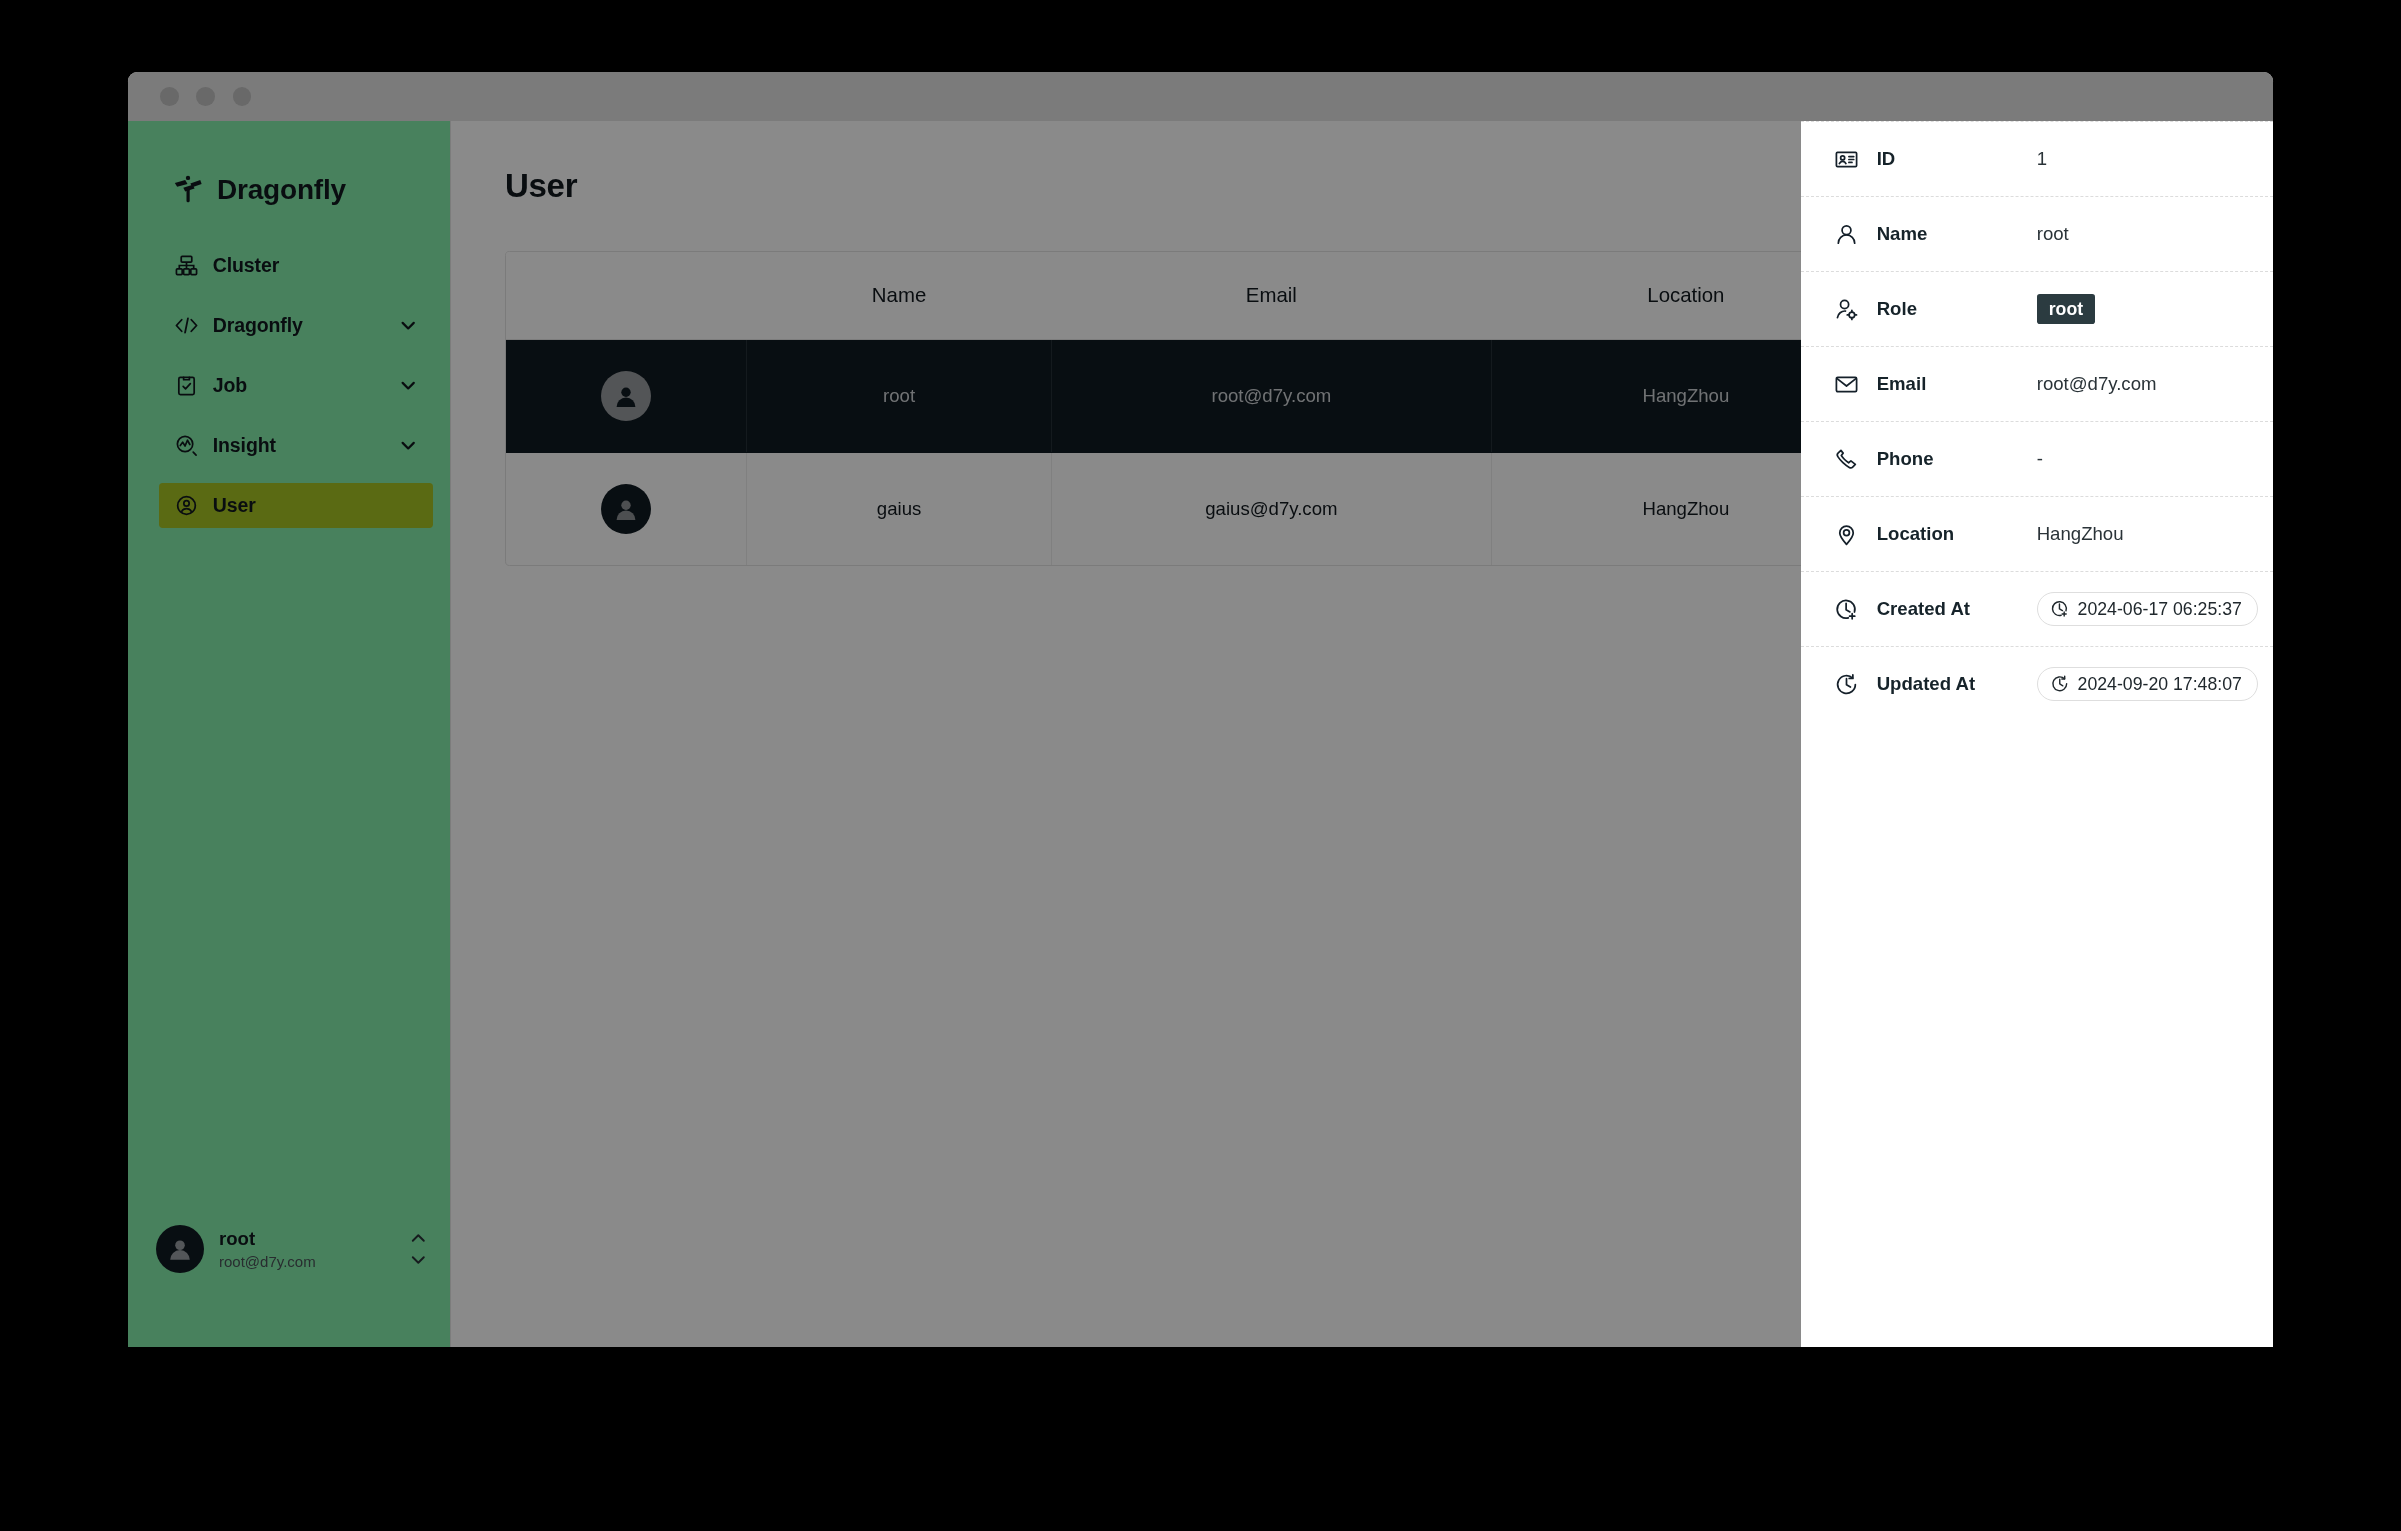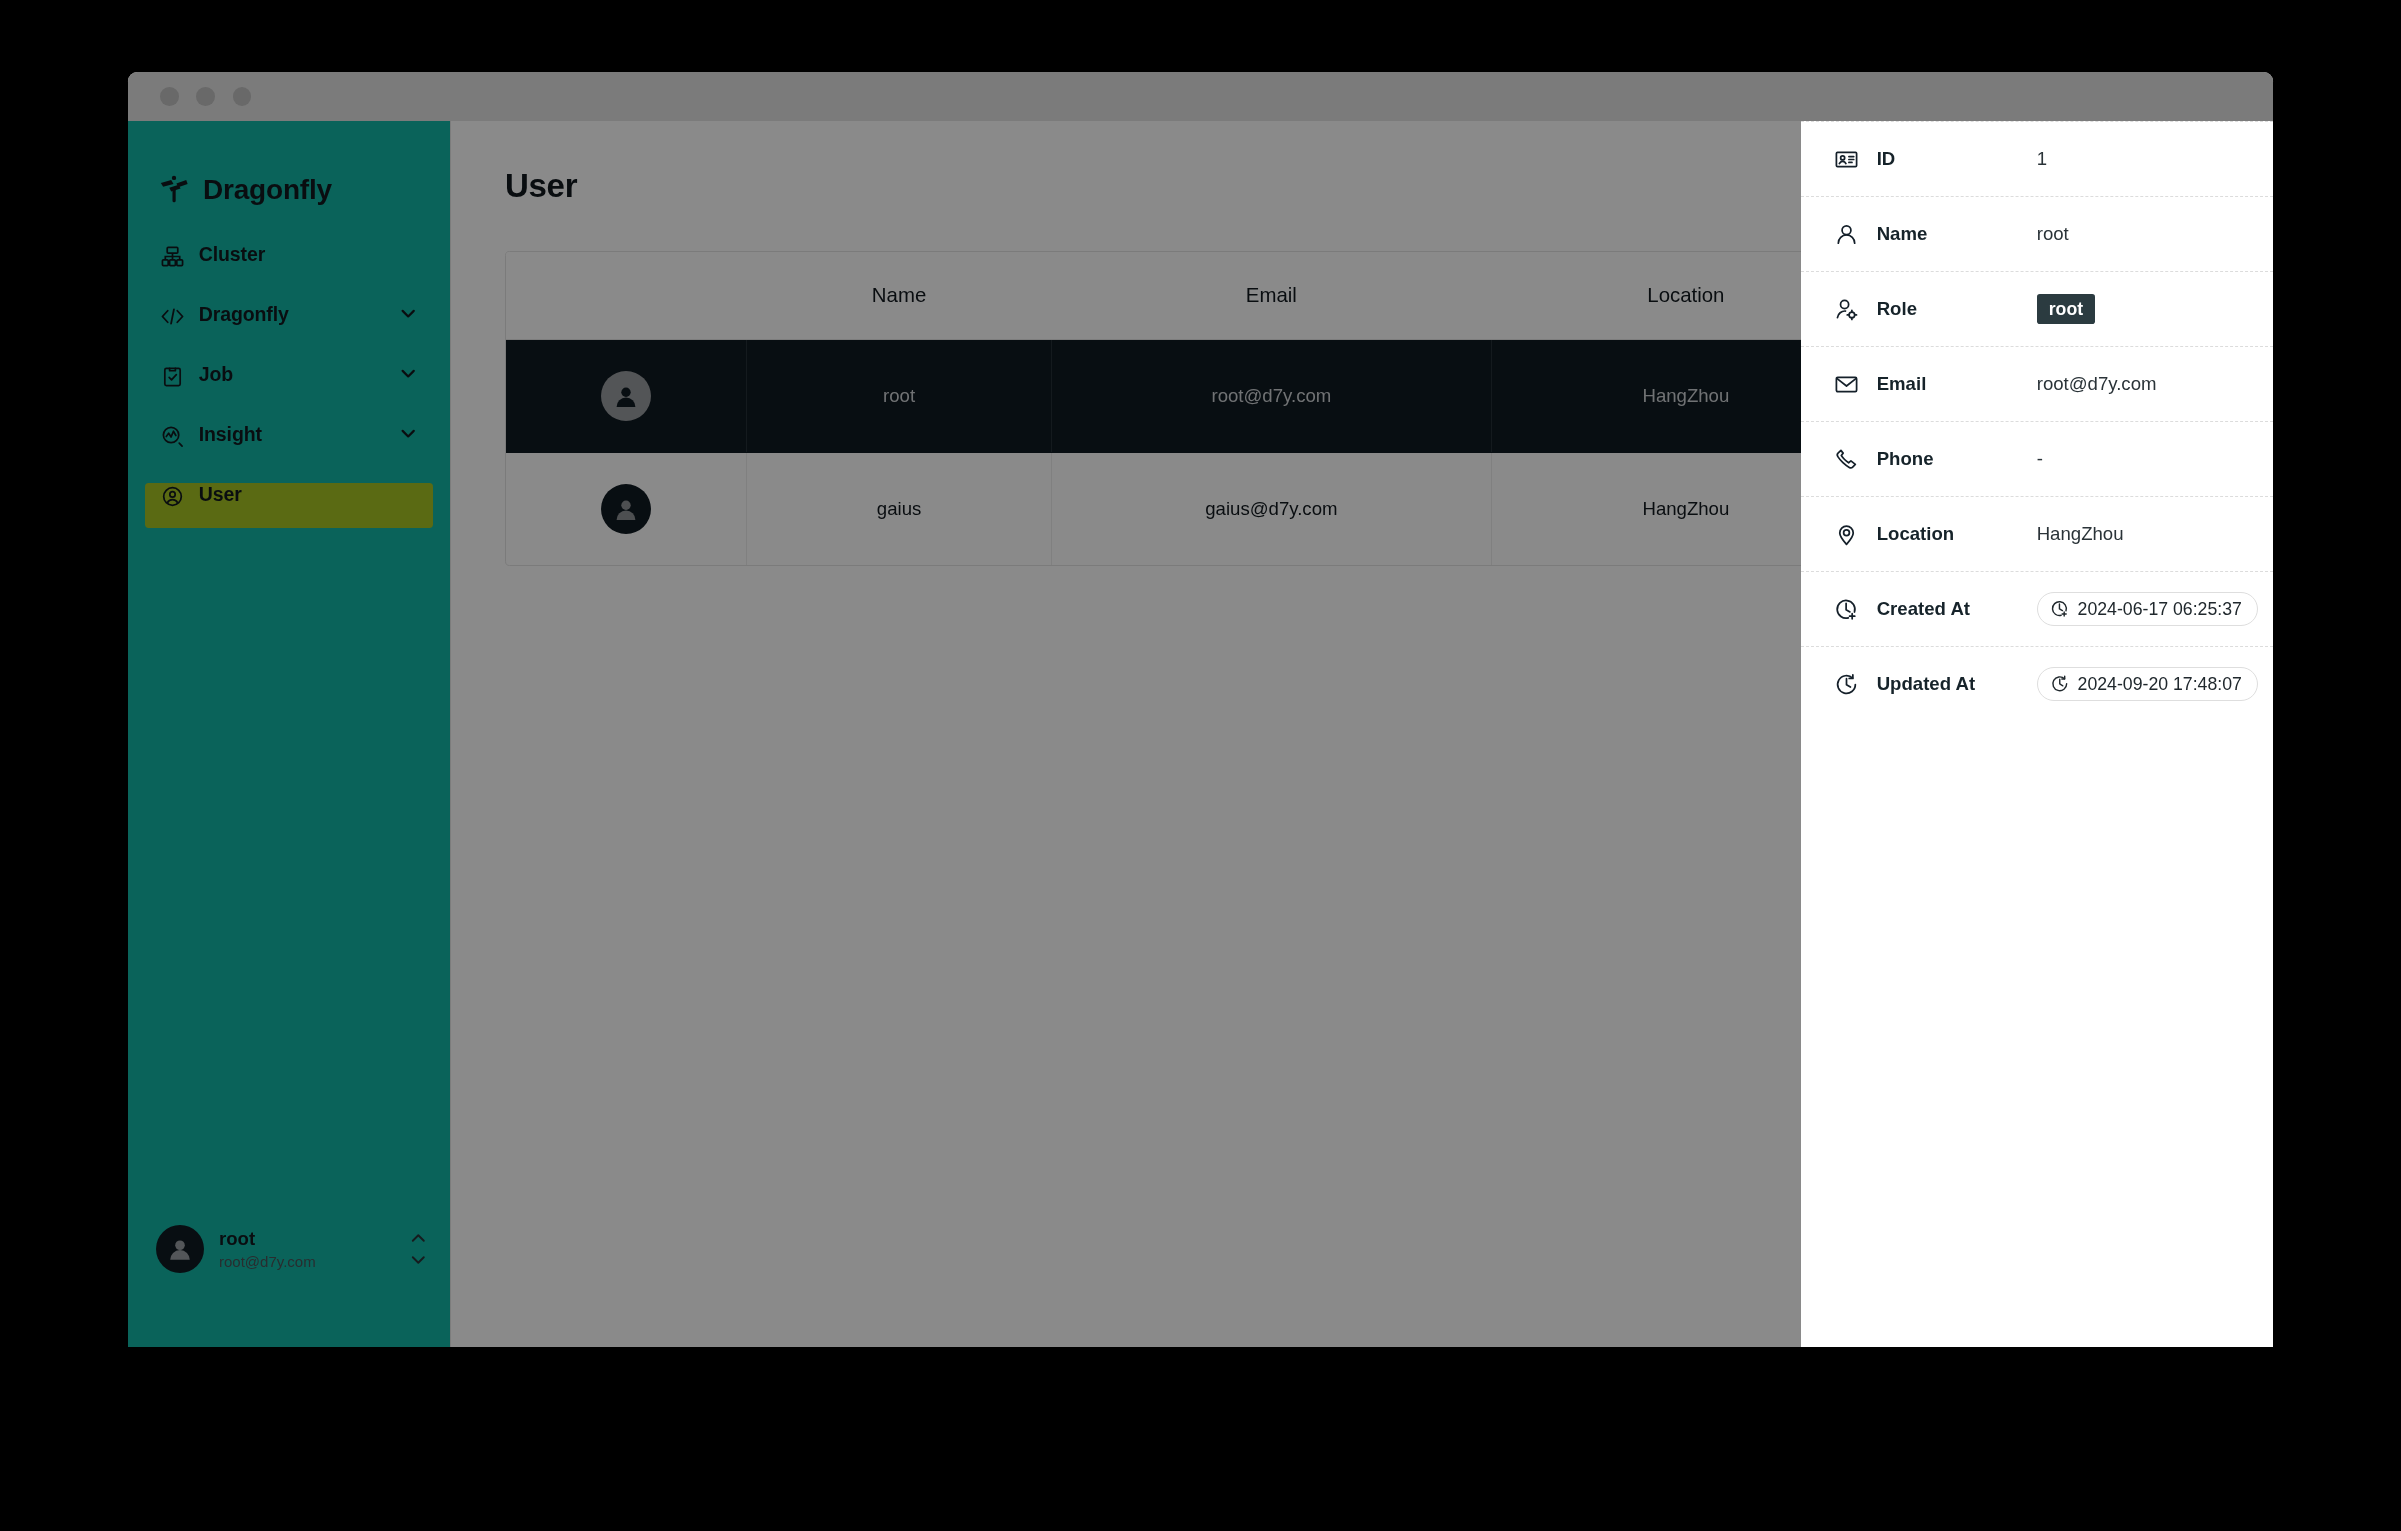--- a/index.html
+++ b/index.html
@@ -46,42 +46,44 @@
     width: 100%;
     height: 1226px;
     display: flex;
     background: #fff;
   }
 
   
   #sidebar {
     width: 323px;
     flex: 0 0 323px;
-    background: #14b8a6;
+    background: #86efac;
     border-right: 0.9px solid #e6e6e6;
     position: relative;
     box-sizing: border-box;
+    padding-left: 14px;
   }
   #brand {
     display: flex;
     align-items: center;
     gap: 13px;
     margin: 53px 0 0 30px;
   }
   #brand .logo { width: 32px; height: 32px; flex: 0 0 32px; }
   #brand .brand-name {
     font-size: 28px;
     font-weight: 700;
     color: #12191f;
     letter-spacing: -0.2px;
   }
 
   #nav { margin-top: 37px; padding: 0 16.7px; }
   .nav-item {
     display: flex;
+    align-items: center;
     height: 45px;
     padding: 0 15px;
     border-radius: 3.7px;
     margin-bottom: 15px;
     cursor: pointer;
     position: relative;
   }
   .nav-item .nav-icon {
     width: 26px; height: 26px;
     flex: 0 0 26px;

